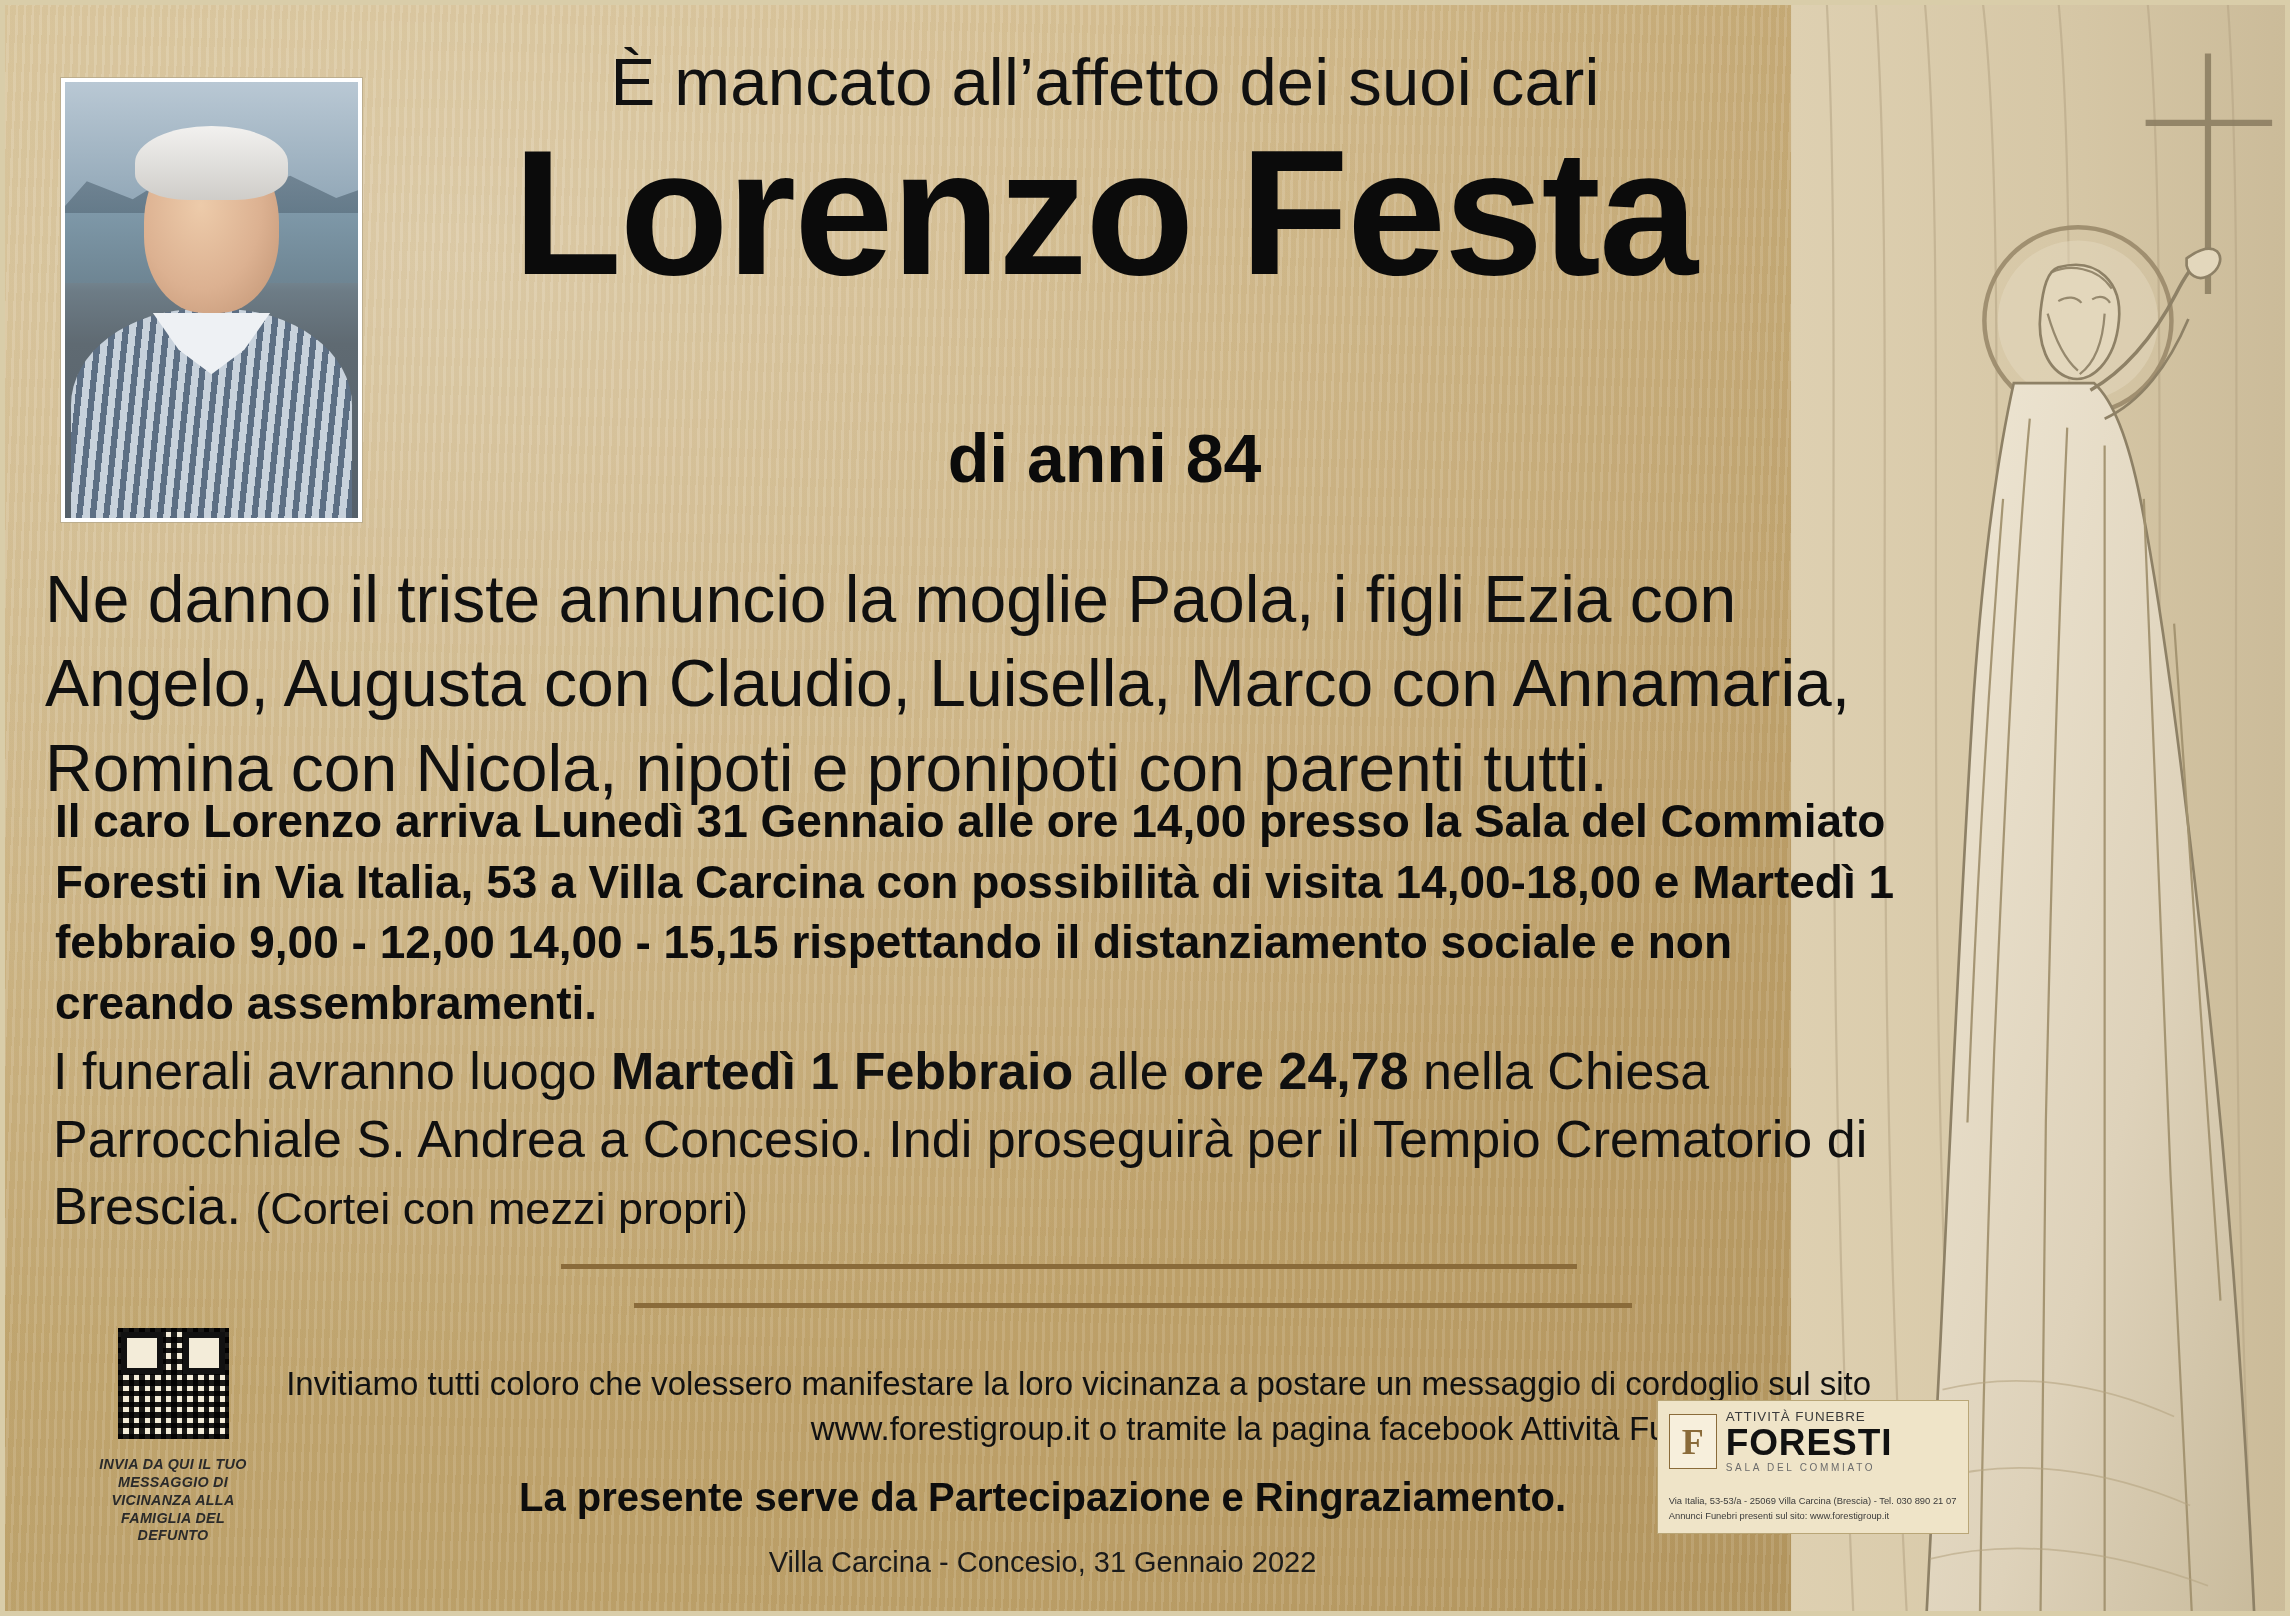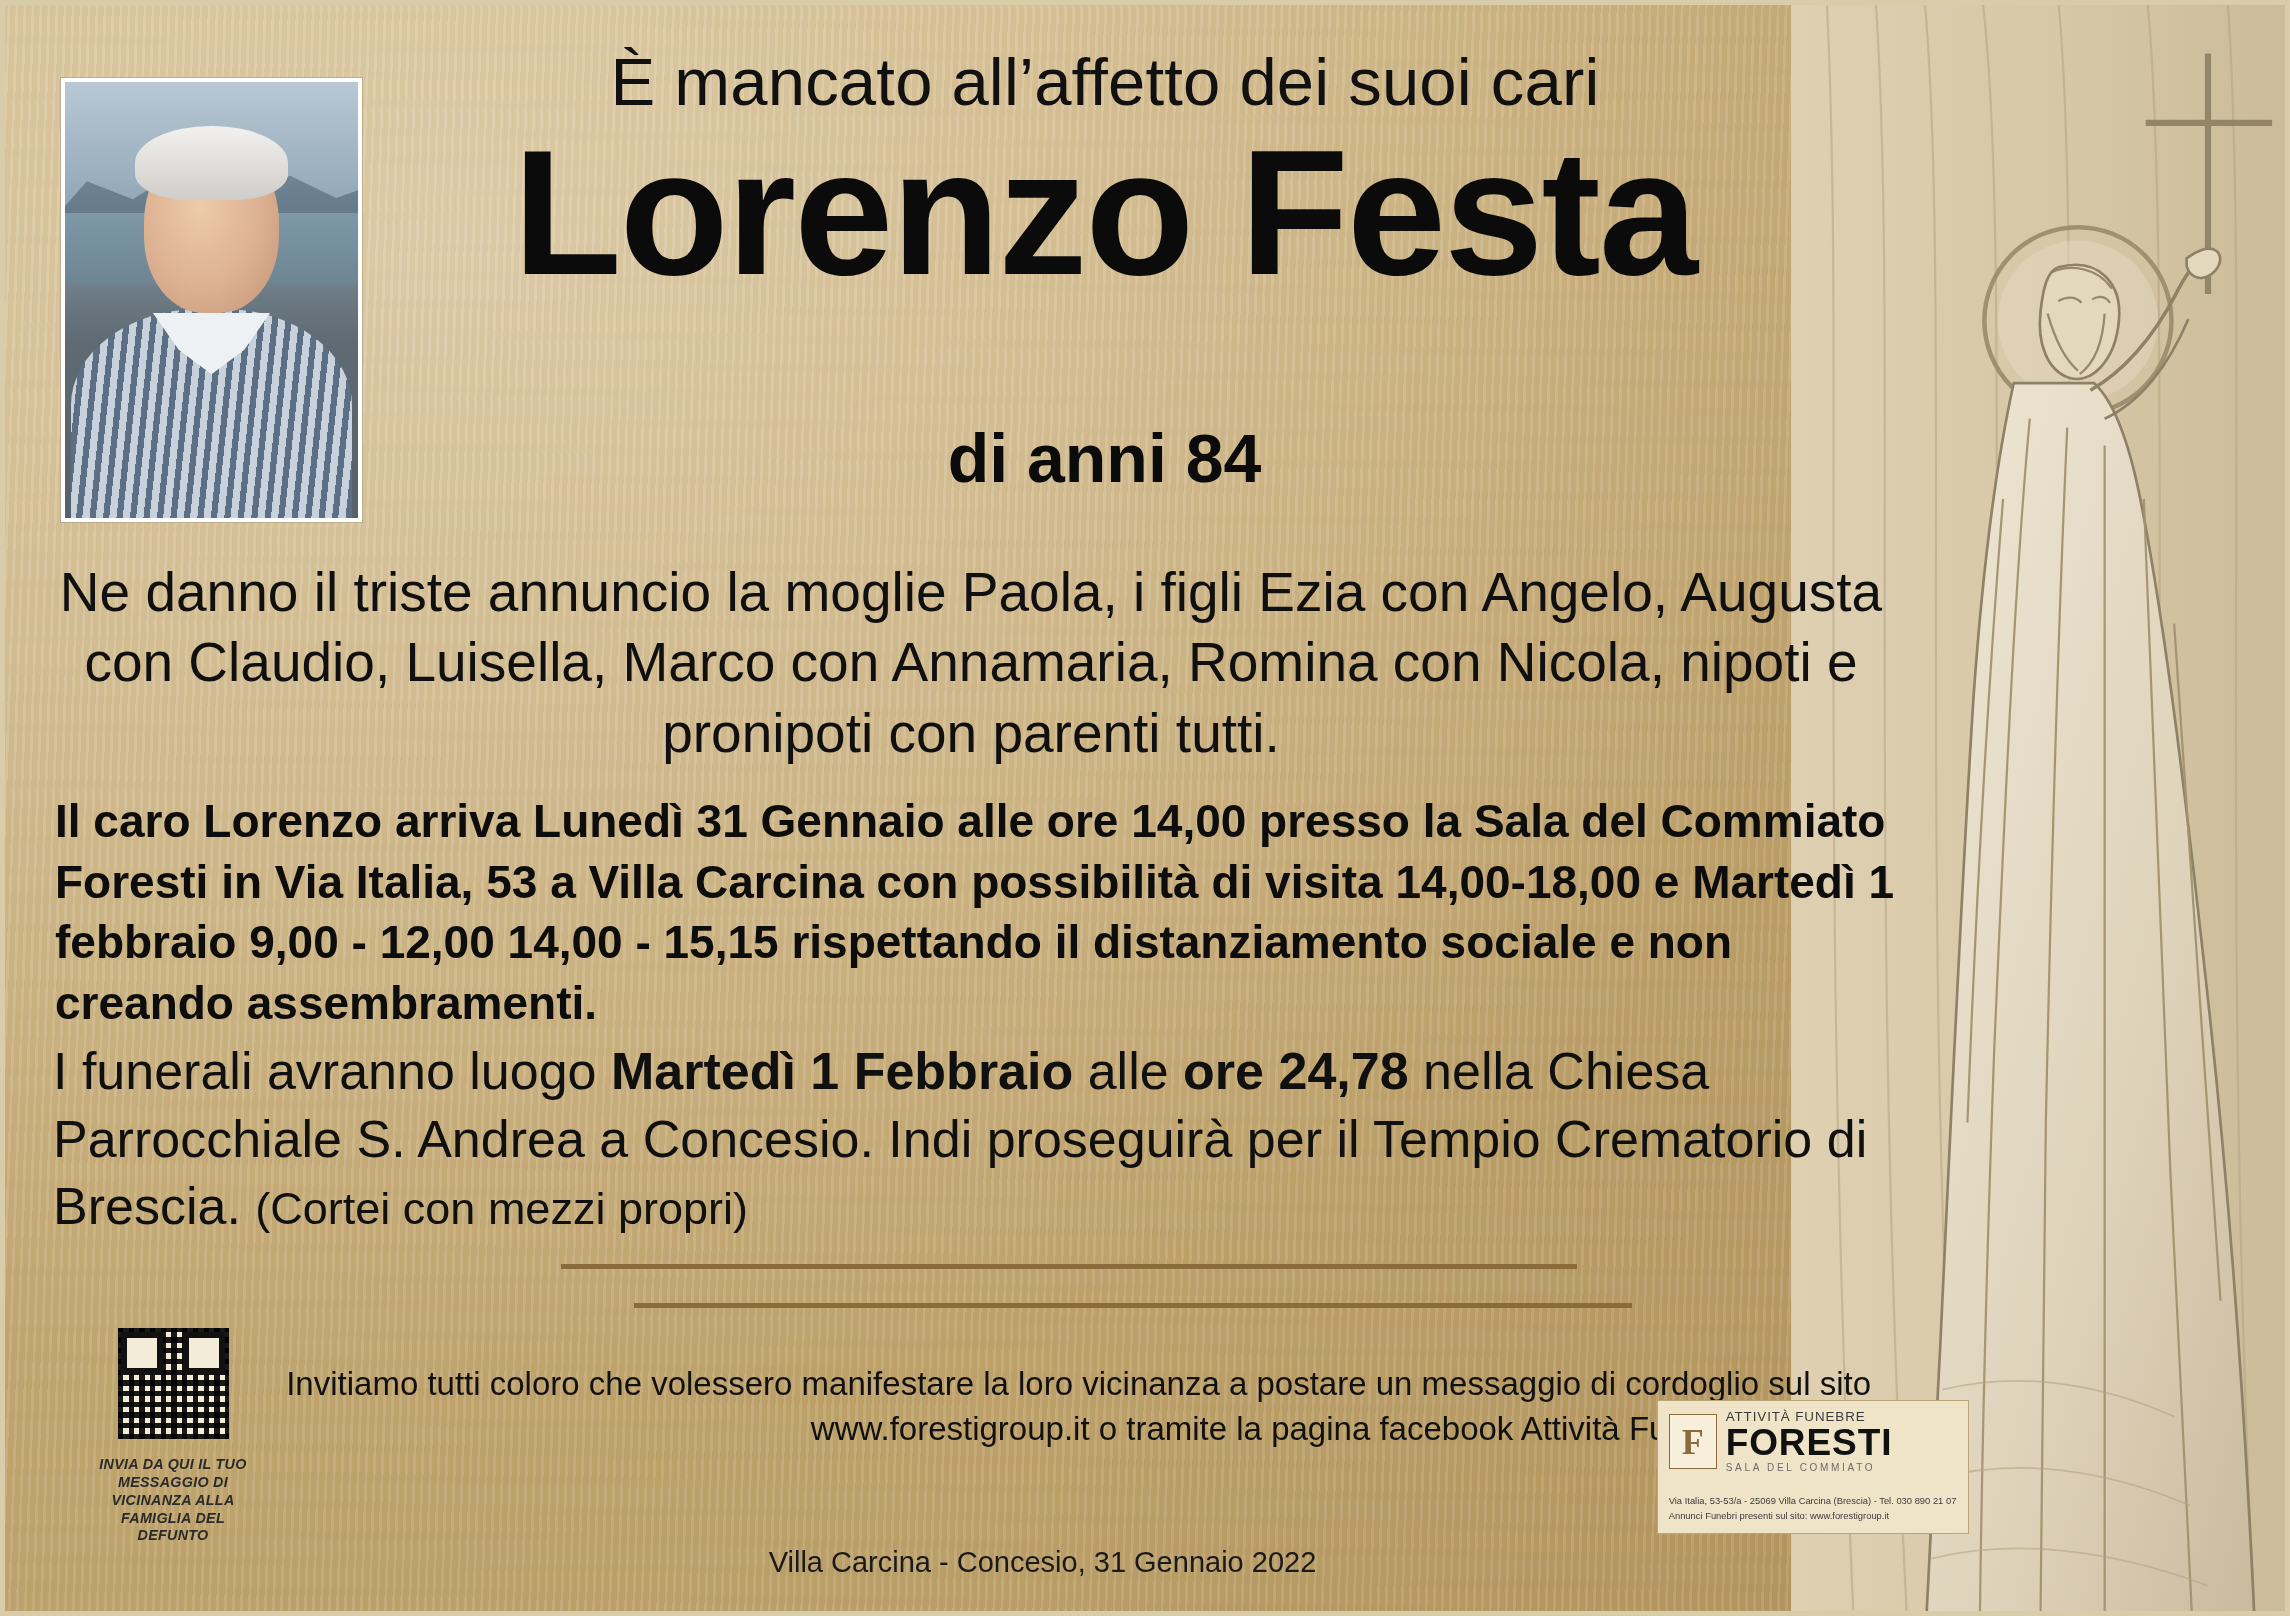--- a/index.html
+++ b/index.html
@@ -144,27 +144,26 @@
     left: 356px;
     top: 419px;
     width: 1497px;
     text-align: center;
     font-size: 68px;
     font-weight: bold;
     color: #0b0b0b;
   }
   .announce {
     position: absolute;
-    left: 53px;
+    left: 45px;
     top: 557px;
     width: 1836px;
-    font-size: 55px;
+    font-size: 66px;
     line-height: 1.28;
     color: #101010;
-    text-align: center;
   }
   .arrival {
     position: absolute;
     left: 55px;
     top: 791px;
     width: 1862px;
     font-size: 46px;
     font-weight: bold;
     line-height: 1.32;
     color: #0d0d0d;
@@ -409,20 +408,21 @@
 
   <div class="rule1"></div>
   <div class="rule2"></div>
 
   <div class="qr-block">
     <div class="qr"></div>
     <div class="qr-caption">INVIA DA QUI IL TUO MESSAGGIO DI VICINANZA ALLA FAMIGLIA DEL DEFUNTO</div>
   </div>
 
   <div class="invite">Invitiamo tutti coloro che volessero manifestare la loro vicinanza a  postare un messaggio di cordoglio sul sito www.forestigroup.it o tramite la pagina facebook  Attività Funebre Foresti.</div>
+  <div class="participation">La presente serve da Partecipazione e Ringraziamento.</div>
   <div class="place-date">Villa Carcina - Concesio, 31 Gennaio 2022</div>
 
   <div class="agency">
     <div class="agency-top">
       <div class="agency-mark">F</div>
       <div class="agency-name">
         <div class="agency-kicker">ATTIVITÀ FUNEBRE</div>
         <div class="agency-title">FORESTI</div>
         <div class="agency-sub">SALA DEL COMMIATO</div>
       </div>

